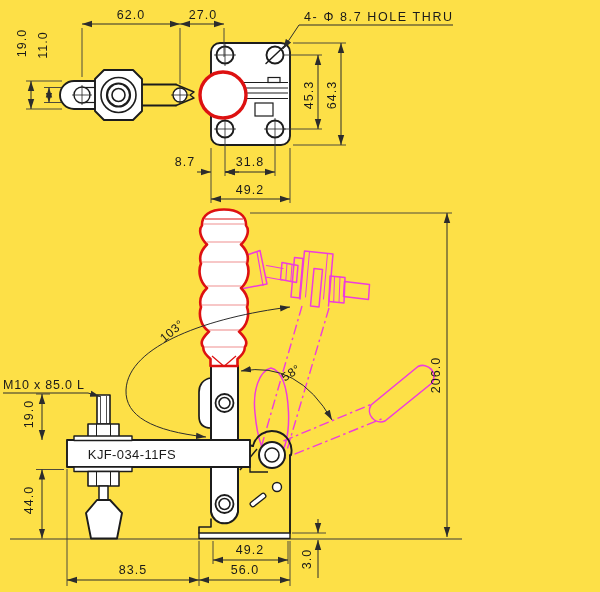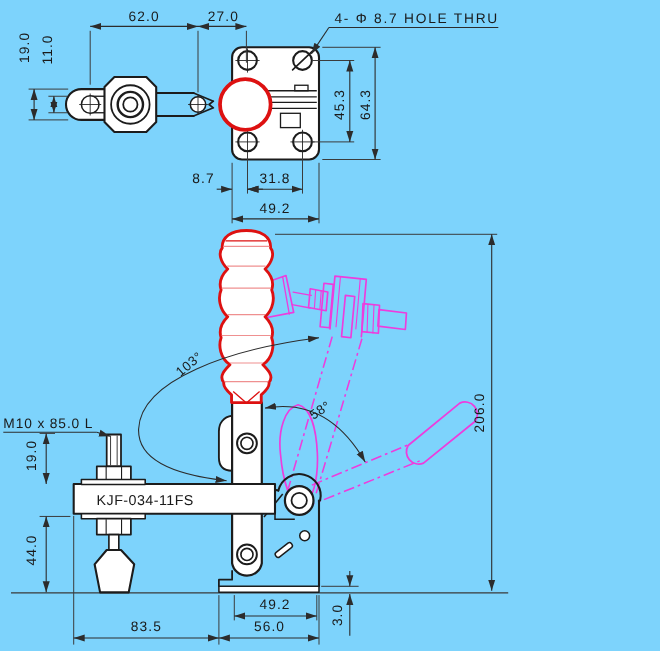--- a/index.html
+++ b/index.html
@@ -1,16 +1,16 @@
 <!DOCTYPE html>
 <html><head>
 <meta charset="utf-8">
 <style>
   html,body{margin:0;padding:0;background:#ffffff;}
-  .stage{width:600px;height:592px;position:relative;background:#7dd3fc;overflow:hidden;}
+  .stage{width:600px;height:592px;position:relative;background:#fde047;overflow:hidden;}
   svg{display:block;}
   text{font-family:"Liberation Sans","DejaVu Sans",sans-serif;fill:#1a1a1a;}
   .dimtxt{font-size:12.5px;letter-spacing:1px;}
   .notetxt{font-size:12.5px;letter-spacing:1.6px;}
   .modeltxt{font-size:13px;letter-spacing:0.4px;}
   .angtxt{font-size:12px;letter-spacing:0.6px;}
   .obj{stroke:#1c1c1c;stroke-width:1.9;fill:none;stroke-linejoin:round;stroke-linecap:round;}
   .objf{stroke:#1c1c1c;stroke-width:1.9;fill:#ffffff;stroke-linejoin:round;}
   .objthin{stroke:#1c1c1c;stroke-width:1.2;fill:none;}
   .cross{stroke:#222;stroke-width:0.8;fill:none;}

